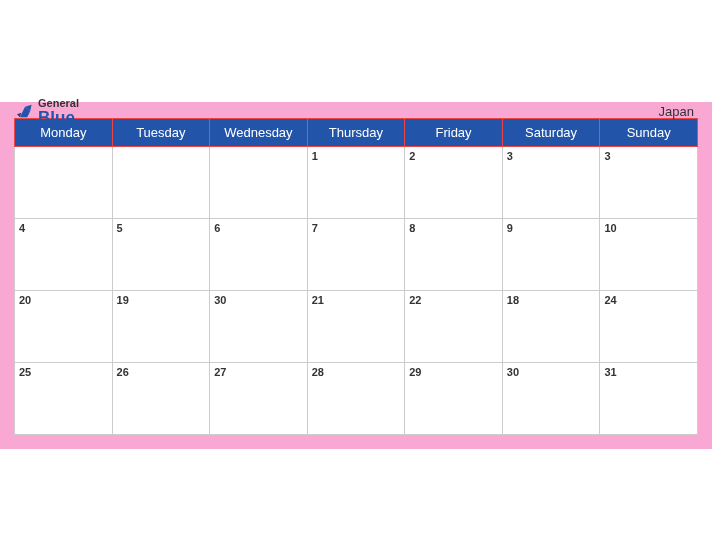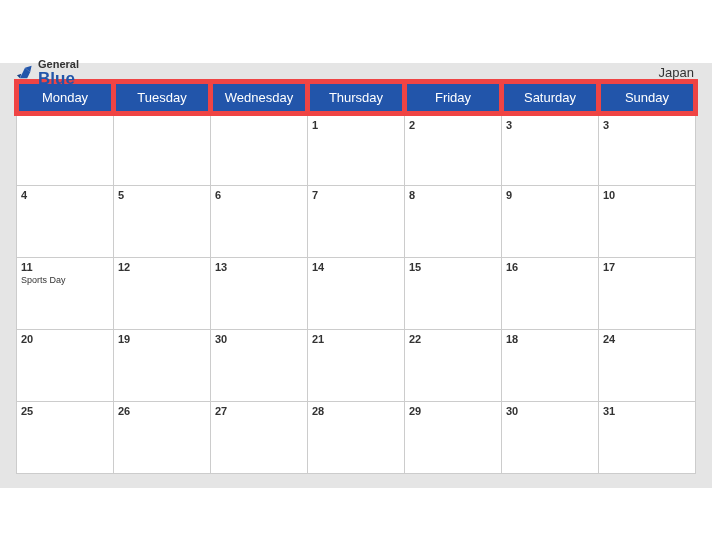--- a/index.html
+++ b/index.html
@@ -8,21 +8,21 @@
       background: #fff;
       display: flex;
       justify-content: center;
       align-items: center;
       width: 712px;
       min-height: 550px;
     }
     .calendar-wrapper {
       width: 712px;
       padding: 10px 14px 14px 14px;
-      background: #e5e5e5;
+      background: #f9a8d4;
     }
     .calendar-header {
       display: flex;
       align-items: center;
       justify-content: center;
       position: relative;
       margin-bottom: 6px;
     }
     .logo-area {
       position: absolute;
@@ -64,21 +64,21 @@
       border-collapse: collapse;
       border: 1px solid #aaa;
     }
     .calendar-table th {
       background-color: #2255aa;
       color: #fff;
       text-align: center;
       padding: 6px 2px;
       font-size: 13px;
       font-weight: normal;
-      border: 5px solid #ef4444;
+      border: 1px solid #ef4444;
     }
     .calendar-table td {
       border: 1px solid #ccc;
       vertical-align: top;
       width: calc(100% / 7);
       height: 72px;
       padding: 3px 4px;
       font-size: 11px;
       color: #333;
       background: #fff;
@@ -166,44 +166,20 @@
           </td>
           <td>
             <span class="day-number">9</span>
           </td>
           <td>
             <span class="day-number">10</span>
           </td>
         </tr>
         <tr>
           <td>
-            <span class="day-number">11</span>
-            <span class="holiday-name">Sports Day</span>
-          </td>
-          <td>
-            <span class="day-number">12</span>
-          </td>
-          <td>
-            <span class="day-number">13</span>
-          </td>
-          <td>
-            <span class="day-number">14</span>
-          </td>
-          <td>
-            <span class="day-number">15</span>
-          </td>
-          <td>
-            <span class="day-number">16</span>
-          </td>
-          <td>
-            <span class="day-number">17</span>
-          </td>
-        </tr>
-        <tr>
-          <td>
             <span class="day-number">20</span>
           </td>
           <td>
             <span class="day-number">19</span>
           </td>
           <td>
             <span class="day-number">30</span>
           </td>
           <td>
             <span class="day-number">21</span>

